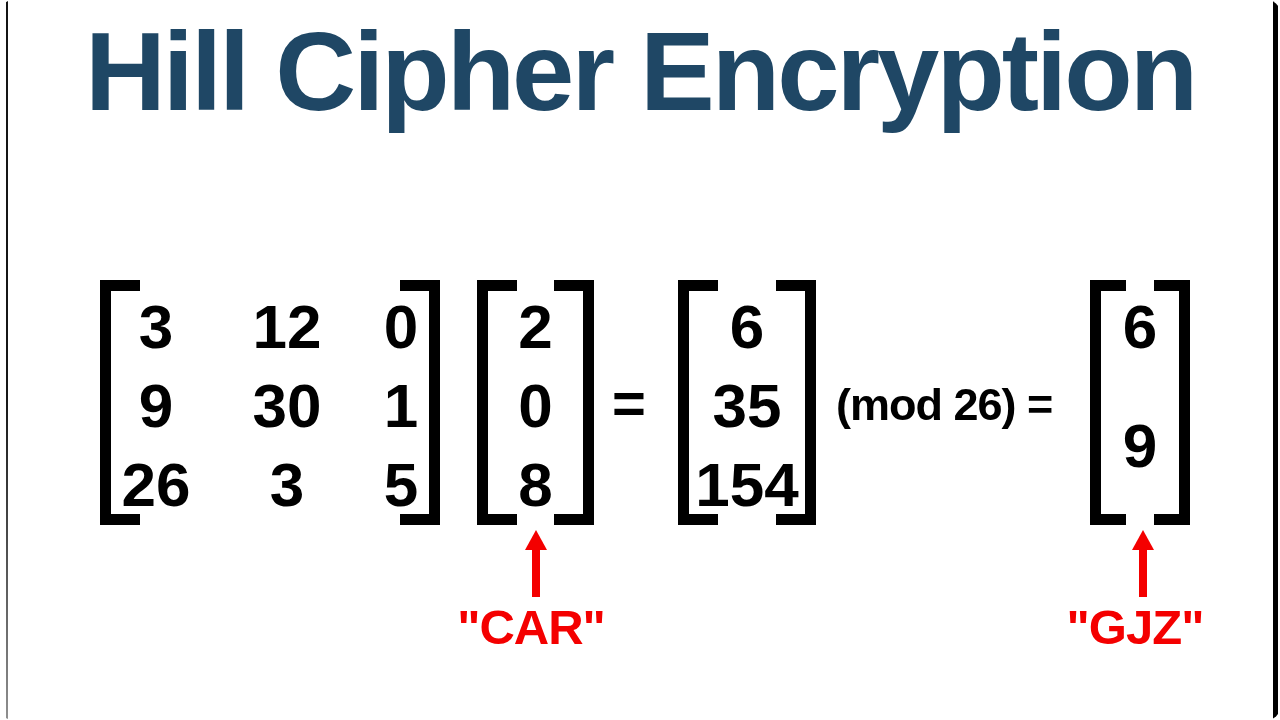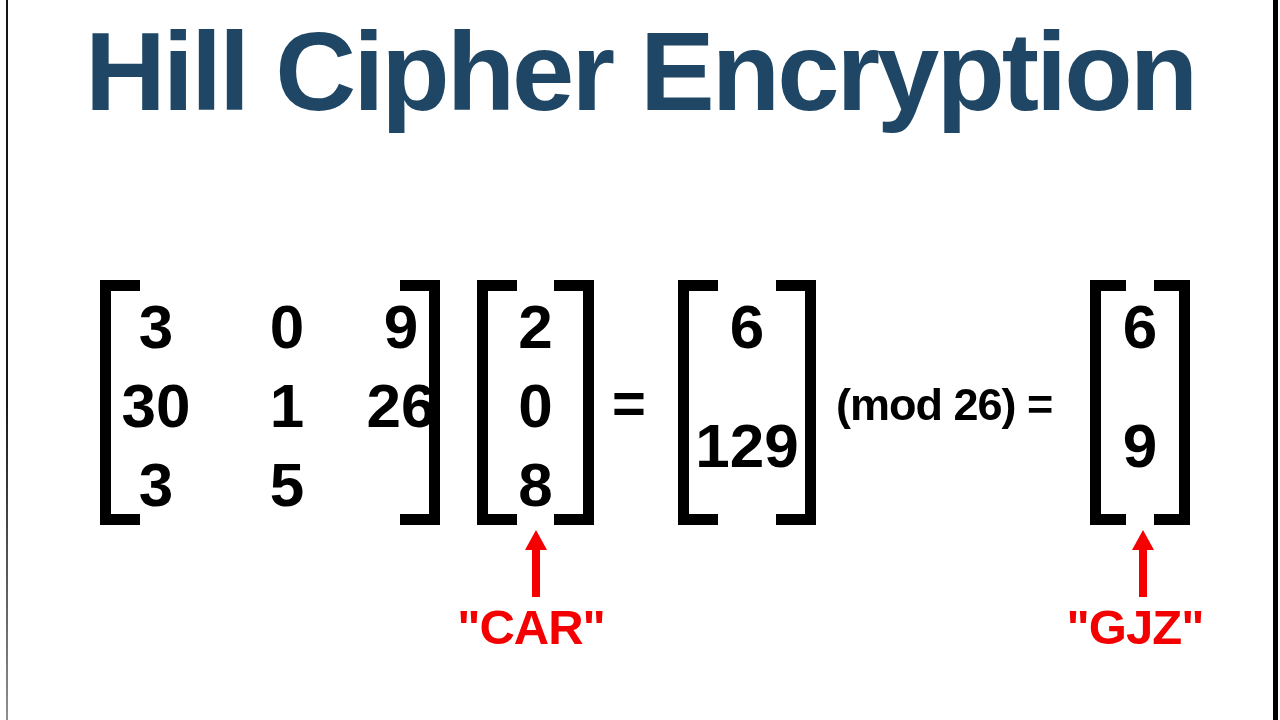--- a/index.html
+++ b/index.html
@@ -1,19 +1,20 @@
 <!DOCTYPE html>
 <html><head>
 <meta charset="utf-8">
 <style>
   html,body { margin:0; padding:0; background:#ffffff; }
   .page {
     position:relative; width:1280px; height:720px;
     background:#ffffff; overflow:hidden;
     font-family:"Liberation Sans", sans-serif;
+    border-radius:13px;
   }
   
   .edge-left {
     position:absolute; left:6px; top:0; width:2px; height:720px;
     background:linear-gradient(to bottom, #141414 0%, #161616 55%, #8f8f8f 100%);
   }
   .edge-right {
     position:absolute; right:2px; top:0; width:5px; height:720px;
     background:#000000;
   }
@@ -70,20 +71,21 @@
 <div class="page">
   <div class="edge-left"></div>
   <div class="edge-right"></div>
 
   <div class="title">Hill Cipher Encryption</div>
 
   <div class="mx" id="matrix-a">
     <div class="bracket l"></div>
     <div class="cells">
       <span>3</span>
+      <span>12</span>
       <span>0</span>
       <span>9</span>
       <span>30</span>
       <span>1</span>
       <span>26</span>
       <span>3</span>
       <span>5</span>
     </div>
     <div class="bracket r"></div>
   </div>
@@ -97,21 +99,22 @@
     </div>
     <div class="bracket r"></div>
   </div>
 
   <div class="op" id="eq1">=</div>
 
   <div class="mx single" id="vec-product">
     <div class="bracket l"></div>
     <div class="cells">
       <span>6</span>
-      <span>129</span>
+      <span>35</span>
+      <span>154</span>
     </div>
     <div class="bracket r"></div>
   </div>
 
   <div class="op" id="modtext">(mod 26) =</div>
 
   <div class="mx single" id="vec-cipher">
     <div class="bracket l narrow"></div>
     <div class="cells">
       <span>6</span>

